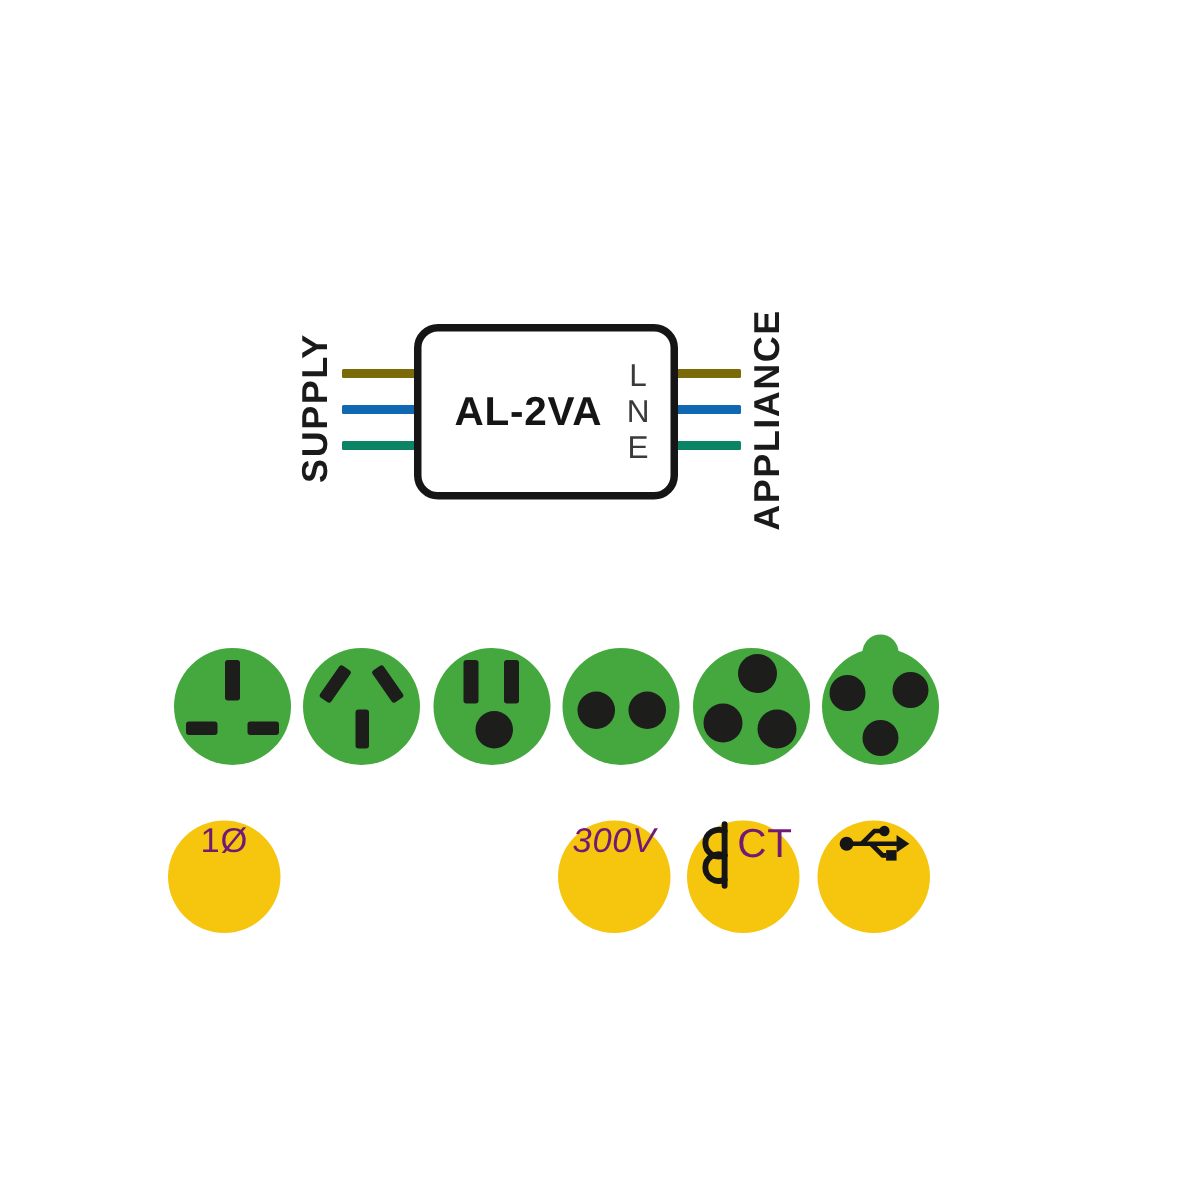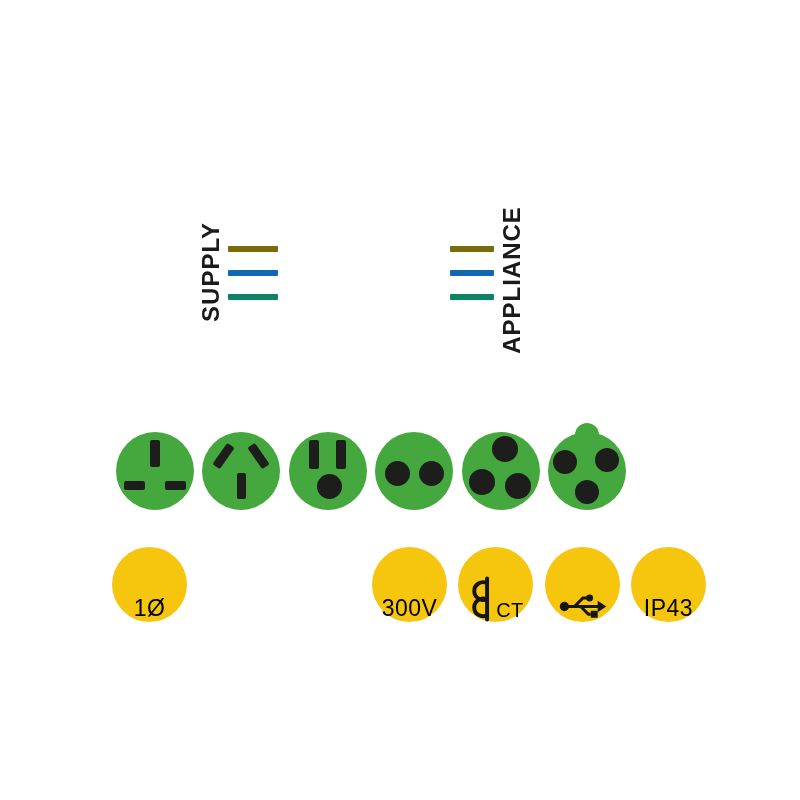--- a/index.html
+++ b/index.html
@@ -36,41 +36,49 @@
   
   .socket{position:absolute;top:432px;width:78px;height:78px;border-radius:50%;}
   .hole{position:absolute;background:#1d1d1b;}
   .slot{border-radius:2px;}
   .round{border-radius:50%;}
   .bump{position:absolute;left:27px;top:-9px;width:24px;height:24px;border-radius:50%;background:inherit;}
 
   
   .badge{
     position:absolute;top:547px;width:75px;height:75px;border-radius:50%;
-    display:flex;align-items:flex-end;justify-content:center;
-    font-size:23px;font-weight:500;color:#000000;letter-spacing:.5px;
+    display:flex;align-items:flex-start;justify-content:center;
+    font-size:23px;font-weight:500;color:#701a75;letter-spacing:.5px;
   }
-  .badge .ct-label{font-size:20px;margin-left:1px;}
+  .badge .ct-label{font-size:27px;margin-left:1px;}
   .badge svg{display:block;}
 </style>
 </head>
 <body>
 
 <div class="canvas">
 
   <div class="side-label supply">SUPPLY</div>
   <div class="side-label appliance">APPLIANCE</div>
 
   <div class="wire w-left wy0" style="background: rgb(122, 106, 8);"></div>
   <div class="wire w-left wy1" style="background: rgb(17, 104, 178);"></div>
   <div class="wire w-left wy2" style="background: rgb(11, 132, 102);"></div>
   <div class="wire w-right wy0" style="background: rgb(122, 106, 8);"></div>
   <div class="wire w-right wy1" style="background: rgb(17, 104, 178);"></div>
   <div class="wire w-right wy2" style="background: rgb(11, 132, 102);"></div>
 
+  <div class="device-box">
+    <div class="model">AL-2VA</div>
+    <div class="terminals">
+      <span>L</span>
+      <span>N</span>
+      <span>E</span>
+    </div>
+  </div>
 
   <div class="socket" style="left: 116px; background: rgb(68, 168, 62);">
     <div class="hole slot" style="left:34px;top:8px;width:10px;height:27px"></div>
     <div class="hole slot" style="left:8px;top:49px;width:21px;height:9px"></div>
     <div class="hole slot" style="left:49px;top:49px;width:21px;height:9px"></div>
   </div>
 
   <div class="socket" style="left: 202px; background: rgb(68, 168, 62);">
     <div class="hole slot" style="left:17px;top:11px;width:9px;height:26px;transform:rotate(35deg)"></div>
     <div class="hole slot" style="left:52px;top:11px;width:9px;height:26px;transform:rotate(-35deg)"></div>
@@ -97,21 +105,21 @@
   <div class="socket" style="left: 548px; background: rgb(68, 168, 62);">
     <div class="bump"></div>
     <div class="hole round" style="left:5px;top:18px;width:24px;height:24px"></div>
     <div class="hole round" style="left:47px;top:16px;width:24px;height:24px"></div>
     <div class="hole round" style="left:27px;top:48px;width:24px;height:24px"></div>
   </div>
 
   <div class="badge" style="left: 112px; background: rgb(246, 197, 14);">
     <span>1Ø</span>
   </div>
-  <div class="badge" style="left: 372px; background: rgb(246, 197, 14);">
+  <div class="badge" style="left: 372px; background: rgb(246, 197, 14); font-style: italic;">
     <span>300V</span>
   </div>
 
   <div class="badge" style="left: 458px; background: rgb(246, 197, 14);">
     <span>
       <svg width="28" height="46" viewBox="0 0 30 48" fill="none" stroke="#151515" stroke-width="4.2" stroke-linecap="round">
         <path d="M21.5,7 A9.5,9.5 0 1 0 21.5,24"></path>
         <path d="M21.5,24.5 A9.5,9.5 0 1 0 21.5,41.5"></path>
         <line x1="21.5" y1="2" x2="21.5" y2="46"></line>
       </svg>
@@ -130,17 +138,14 @@
         <g fill="#151515" stroke="none">
           <circle cx="7" cy="20" r="6"></circle>
           <circle cx="39.5" cy="9" r="4.5"></circle>
           <rect x="41" y="25.5" width="9" height="9"></rect>
           <polygon points="50,12.5 61,20 50,27.5"></polygon>
         </g>
       </svg>
     </span>
   </div>
 
-  <div class="badge" style="left: 631px; background: rgb(246, 197, 14);">
-    <span>IP43</span>
-  </div>
 
 </div>
 
 </body></html>

